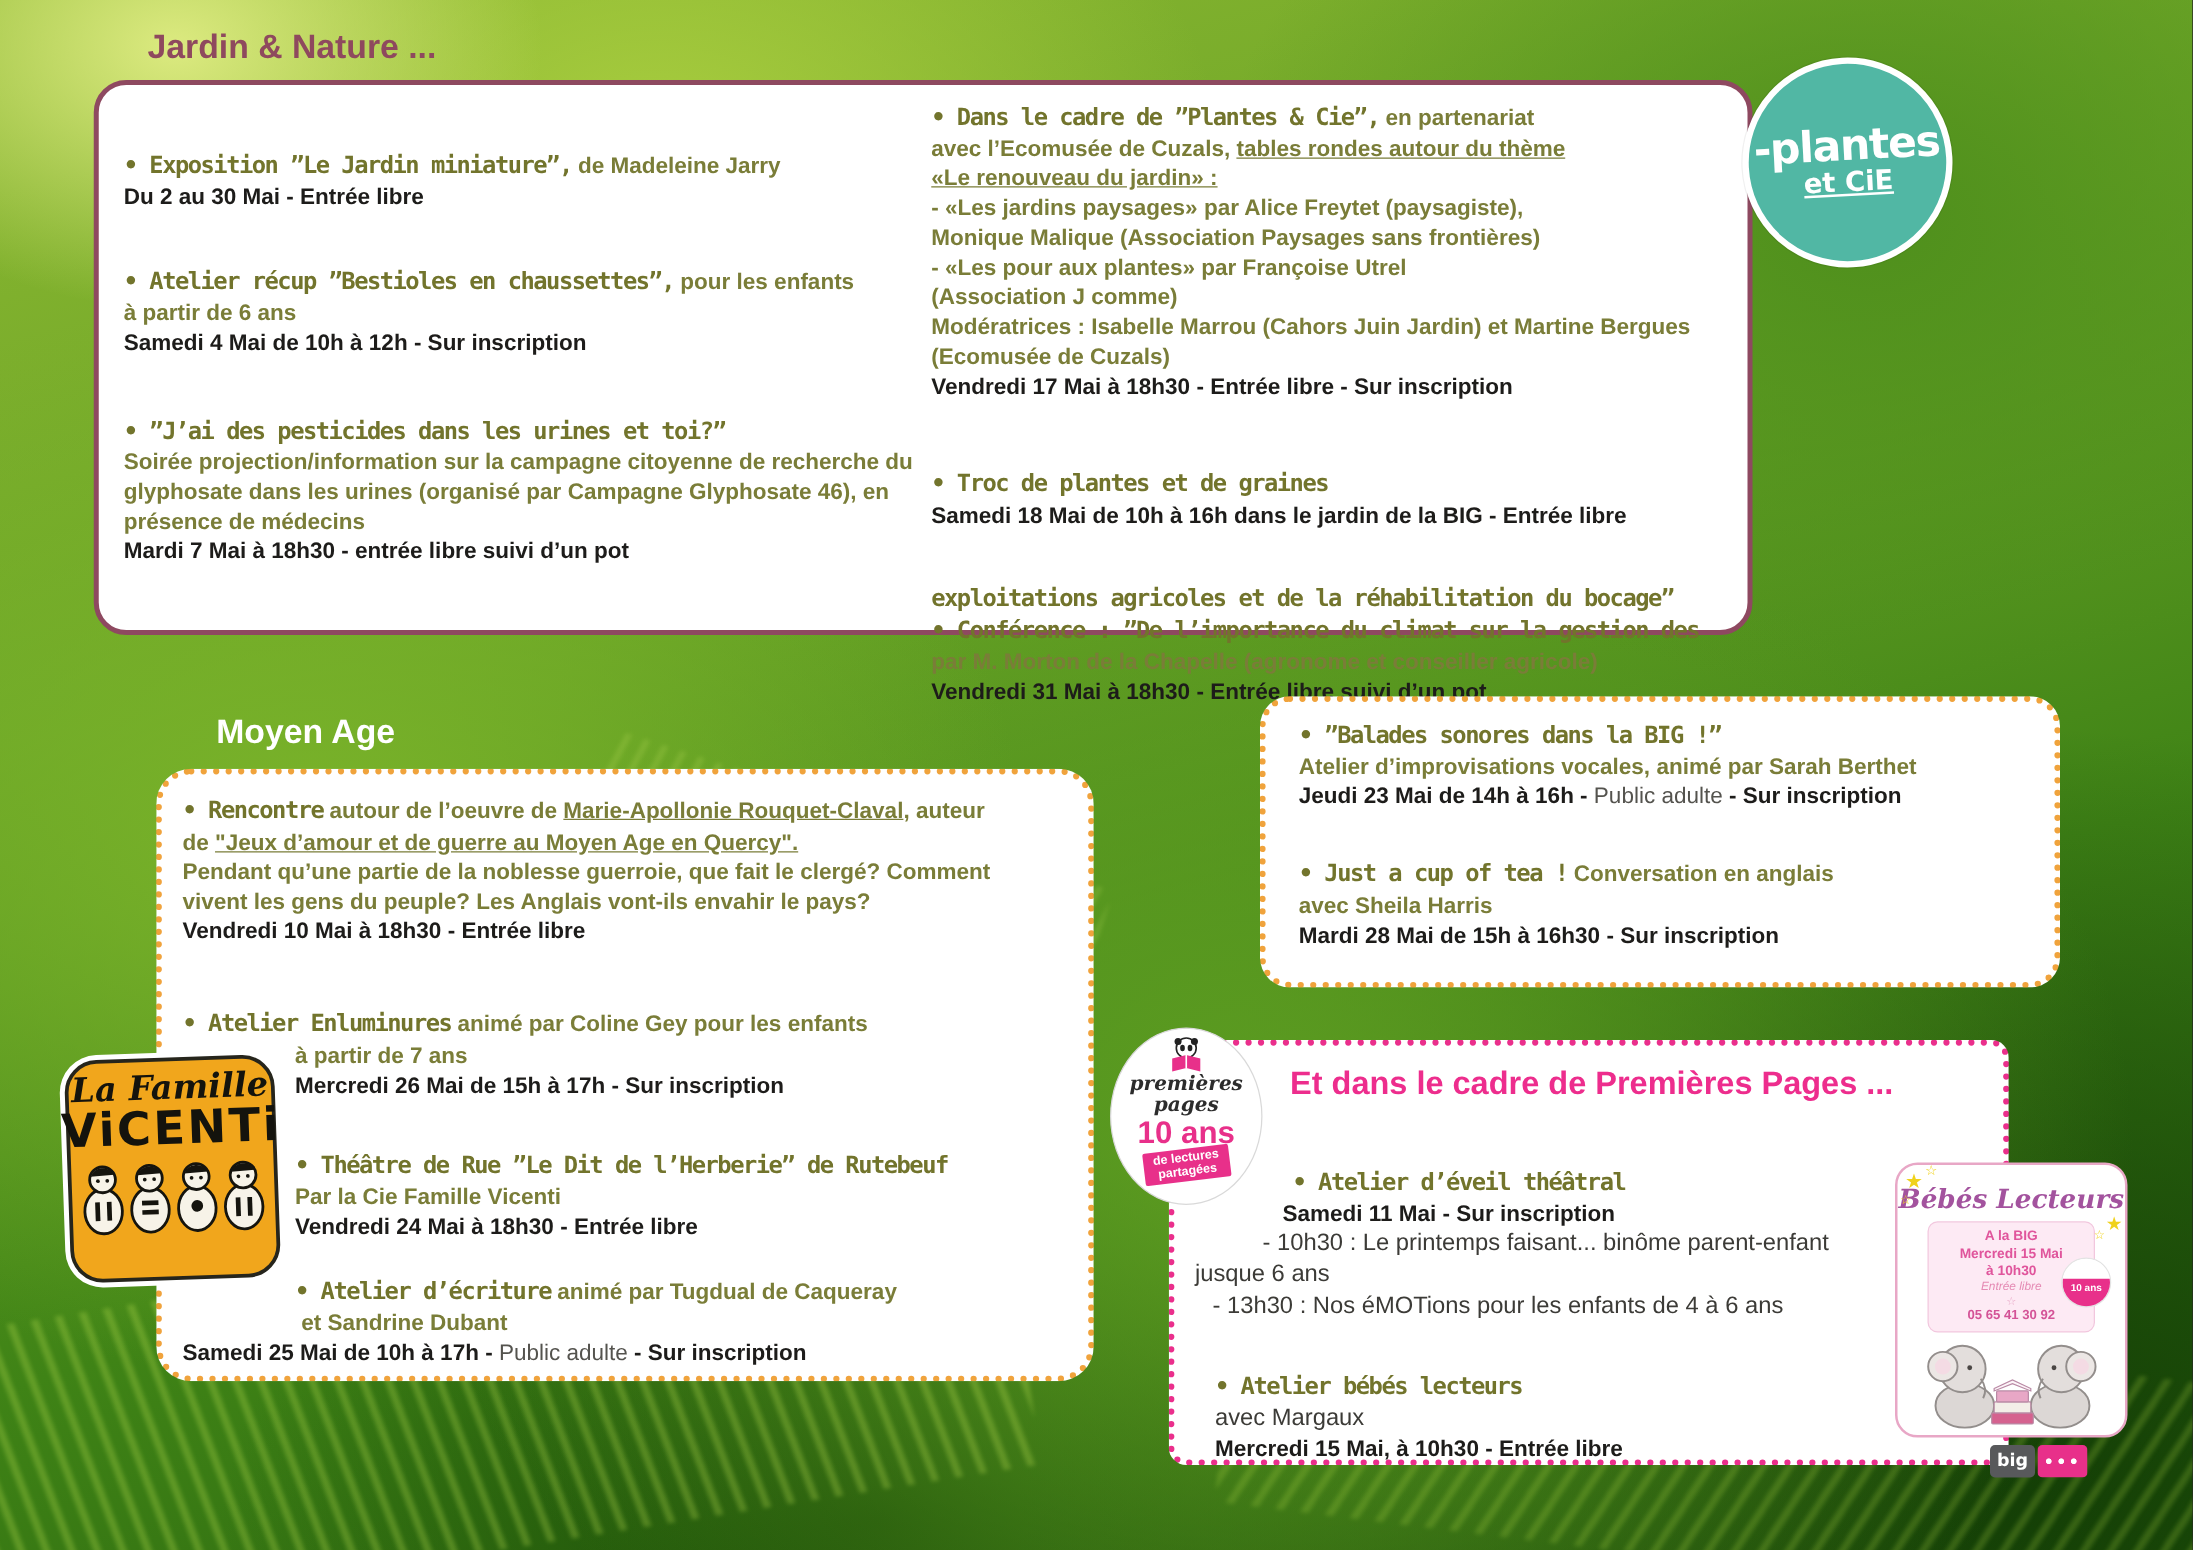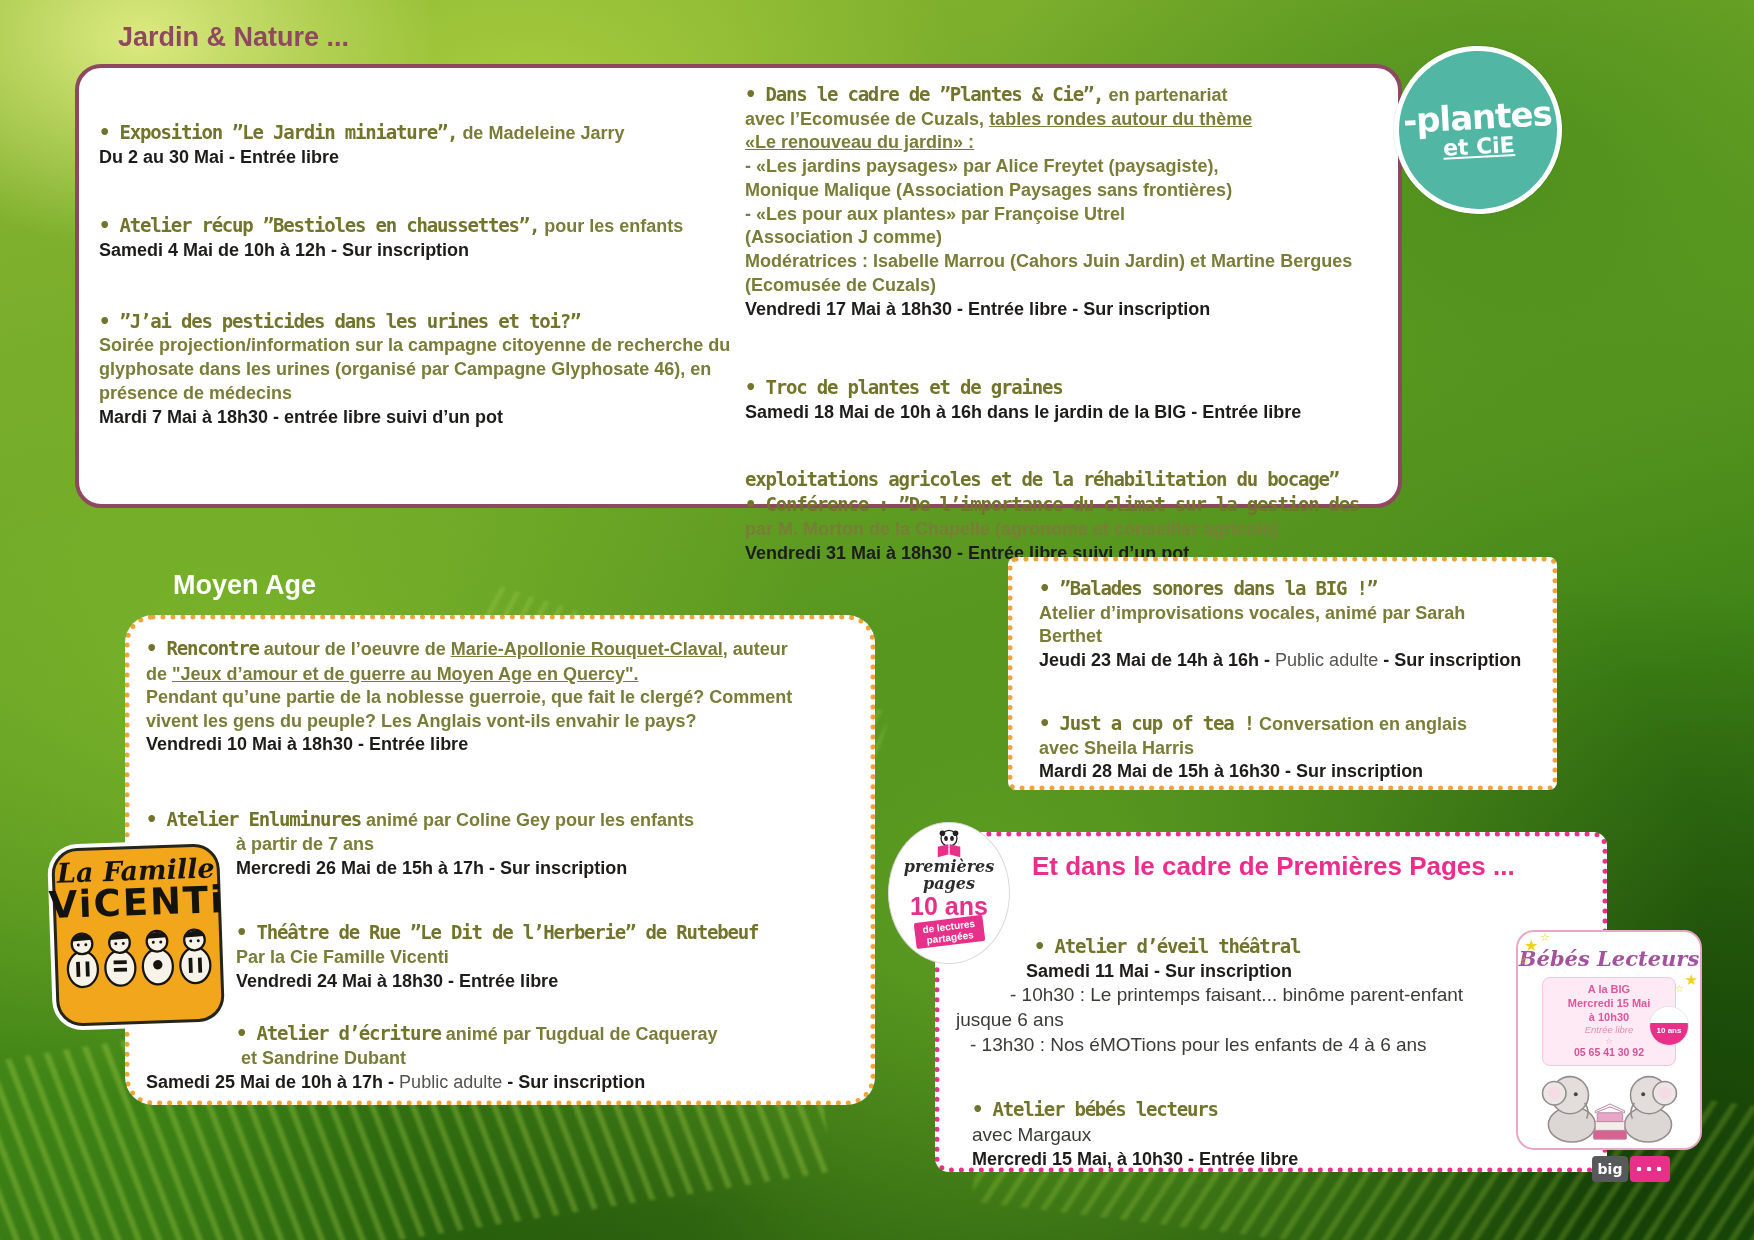--- a/index.html
+++ b/index.html
@@ -40,22 +40,22 @@
   
   .box{position:absolute;background:#fff;box-sizing:border-box;}
   .box-jardin{left:75px;top:64px;width:1327px;height:444px;
     border:4px solid #8e4960;border-radius:26px;}
   .col{position:absolute;top:14px;}
   .col-left{left:20px;width:645px;}
   .col-right{left:666px;width:649px;}
   .event{margin-bottom:30px;}
   .box-moyen{left:125px;top:615px;width:750px;height:490px;
     border:5px dotted #f0a33c;border-radius:28px;padding:16px 16px 0 16px;}
-  .box-balades{left:1008px;top:557px;width:549px;height:233px;
-    border:5px dotted #f0a33c;border-radius:8px;padding:14px 24px 0 26px;}
+  .box-balades{left:1008px;top:557px;width:640px;height:233px;
+    border:5px dotted #f0a33c;border-radius:24px;padding:14px 24px 0 26px;}
   .box-premieres{left:935px;top:832px;width:672px;height:340px;
     border:5px dotted #ea2f8c;border-radius:14px;padding:10px 14px 0 14px;}
   .pp-heading{margin:4px 0 0 78px;font-size:26px;font-weight:700;color:#ed2d8d;}
   .pp-text{font-size:19px;font-weight:400;color:#3c3b37;line-height:1.3;}
   
   .plantes-logo{position:absolute;left:1394px;top:46px;width:158px;height:158px;
     border-radius:50%;background:#51b7a4;border:5px solid #fff;z-index:6;
     display:flex;flex-direction:column;align-items:center;justify-content:center;
     transform:rotate(-3deg);box-shadow:0 0 0 1px rgba(0,0,0,.06);}
   .plantes-logo .l1{font-family:"DejaVu Sans",sans-serif;font-weight:700;
@@ -130,20 +130,21 @@
   <h1 class="jardin-heading">Jardin &amp; Nature ...</h1>
 
   <section class="box box-jardin">
     <div class="col col-left">
       <div class="event" style="margin-top:38px;">
         <span class="line"><span class="tw">• Exposition ”Le Jardin miniature”,</span><span class="os"> de Madeleine Jarry</span></span>
         <span class="dt line">Du 2 au 30 Mai - Entrée libre</span>
       </div>
       <div class="event" style="margin-top:44px;">
         <span class="line"><span class="tw">• Atelier récup ”Bestioles en chaussettes”,</span><span class="os"> pour les enfants</span></span>
+        <span class="ob line">à partir de 6 ans</span>
         <span class="dt line">Samedi 4 Mai de 10h à 12h -  Sur inscription</span>
       </div>
       <div class="event" style="margin-top:46px;">
         <span class="tw line">• ”J’ai des pesticides dans les urines et toi?”</span>
         <span class="ob line">Soirée projection/information sur la campagne citoyenne de recherche du glyphosate dans les urines (organisé par Campagne Glyphosate 46), en présence de médecins</span>
         <span class="dt line">Mardi 7 Mai à 18h30 - entrée libre  suivi d’un pot</span>
       </div>
     </div>
 
     <div class="col col-right">

